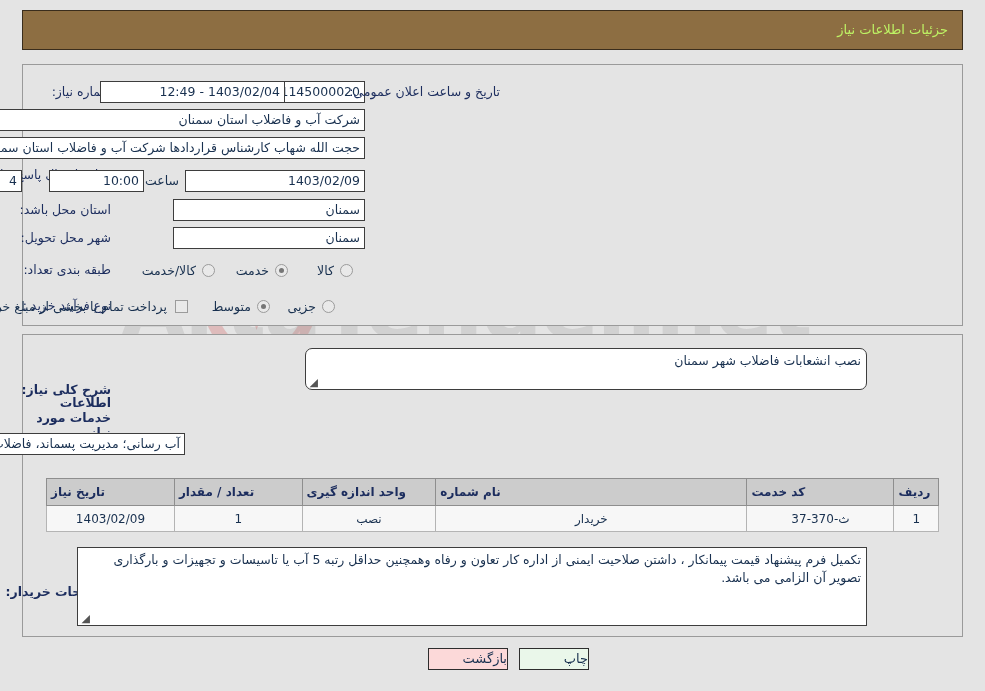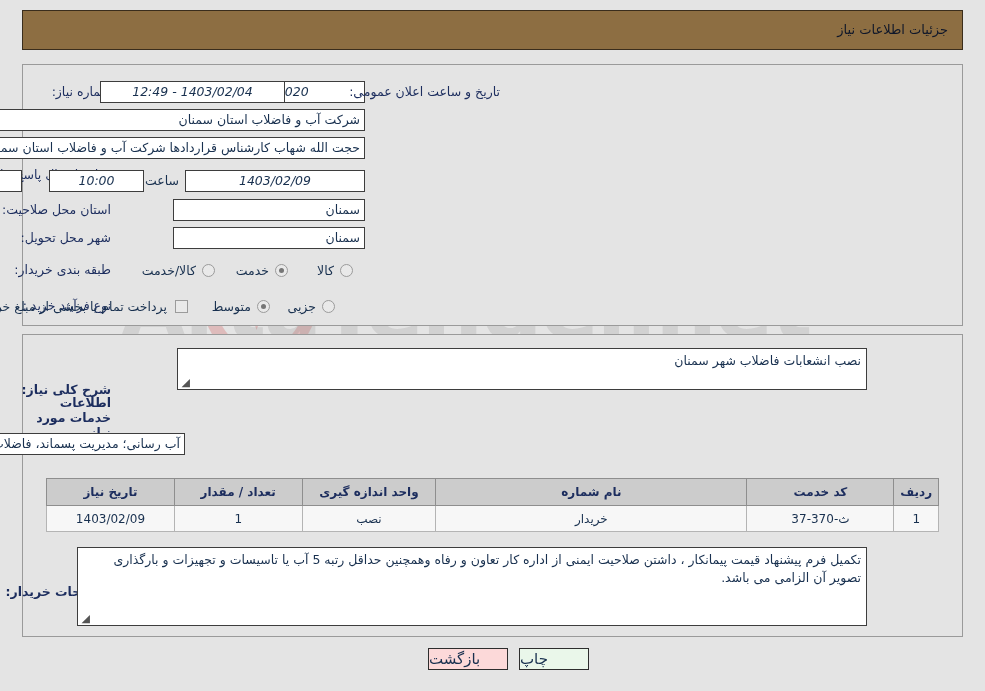--- a/index.html
+++ b/index.html
@@ -56,21 +56,21 @@
     height: 40px;
     background: #8d6e42;
     border: 1px solid #3a2d1c;
     box-sizing: border-box;
     z-index: 2;
   }
   .topbar-title {
     position: absolute;
     right: 14px;
     top: 11px;
-    color: #0f172a;
+    color: #bef264;
     font-size: 13px;
   }
 
   
   .panel {
     position: absolute;
     background: #e4e4e4;
     border: 1px solid #9a9a9a;
     box-sizing: border-box;
     z-index: 2;
@@ -95,21 +95,21 @@
     border: 1px solid #3d3d3d;
     box-sizing: border-box;
     font-size: 12.5px;
     color: #18304f;
     line-height: 20px;
     height: 22px;
     padding: 0 4px;
     white-space: nowrap;
     overflow: hidden;
   }
-  .box.center { text-align: center; font-style: italic; }
+  .box.center { text-align: right; }
   .box.right  { text-align: right; }
   .plain {
     position: absolute;
     color: #18304f;
     font-size: 12.5px;
     white-space: nowrap;
   }
 
   
   .radio {
@@ -179,43 +179,43 @@
     background: #fff;
   }
   .tbl th {
     background: #cccccc;
     border: 1px solid #8e8e8e;
     color: #1c2d5e;
     font-weight: bold;
     font-size: 12px;
     height: 26px;
     padding: 0 4px;
-    text-align: center;
+    text-align: left;
     white-space: nowrap;
   }
   .tbl td {
     background: #f7f7f7;
     border: 1px solid #b4b4b4;
     color: #18304f;
     font-size: 12px;
     height: 25px;
     padding: 0 4px;
     text-align: center;
     white-space: nowrap;
   }
 
   
   .btn {
     position: absolute;
     height: 22px;
     border: 1px solid #2d2d2d;
     box-sizing: border-box;
-    font-size: 15px;
-    color: #18304f;
-    text-align: left;
+    font-size: 13px;
+    color: #18304f;
+    text-align: right;
     line-height: 20px;
     cursor: pointer;
     z-index: 3;
   }
   #btn-print  { left: 519px; top: 648px; width: 70px; background: #eaf7ea; }
   #btn-back   { left: 428px; top: 648px; width: 80px; background: #fcd9d9; }
 </style>
 </head>
 <body>
 
@@ -245,27 +245,27 @@
 
 <span class="lbl" style="right:874px; top:140px; z-index:3;">ایجاد کننده درخواست:</span>
 <div class="box right" style="right:620px; top:137px; width:419px; z-index:3;">حجت الله شهاب کارشناس قراردادها شرکت آب و فاضلاب استان سمنان</div>
 
 <span class="lbl" style="right:874px; top:167px; line-height:16px; text-align:right; width:92px; z-index:3;">مهلت ارسال پاسخ: تا تاریخ:</span>
 <div class="box center" style="right:620px; top:170px; width:180px; z-index:3;">1403/02/09</div>
 <span class="plain" style="right:806px; top:173px; z-index:3;">ساعت</span>
 <div class="box center" style="right:841px; top:170px; width:95px; z-index:3;">10:00</div>
 <div class="box center" style="right:963px; top:170px; width:105px; z-index:3;">4</div>
 
-<span class="lbl" style="right:874px; top:202px; z-index:3;">استان محل صلاحیت:</span>
+<span class="lbl" style="right:874px; top:202px; z-index:3;">استان محل باشد:</span>
 <div class="box right" style="right:620px; top:199px; width:192px; z-index:3;">سمنان</div>
 
 <span class="lbl" style="right:874px; top:230px; z-index:3;">شهر محل تحویل:</span>
 <div class="box right" style="right:620px; top:227px; width:192px; z-index:3;">سمنان</div>
 
-<span class="lbl" style="right:874px; top:262px; z-index:3;">طبقه بندی خریدار:</span>
+<span class="lbl" style="right:874px; top:262px; z-index:3;">طبقه بندی تعداد:</span>
 
 <span class="radio" id="rad-c0" style="right:632px; top:264px; z-index:3;"></span>
 <span class="plain" style="right:651px; top:263px; z-index:3;">کالا</span>
 
 <span class="radio on" id="rad-c1" style="right:697px; top:264px; z-index:3;"></span>
 <span class="plain" style="right:716px; top:263px; z-index:3;">خدمت</span>
 
 <span class="radio" id="rad-c2" style="right:770px; top:264px; z-index:3;"></span>
 <span class="plain" style="right:789px; top:263px; z-index:3;">کالا/خدمت</span>
 
@@ -276,21 +276,21 @@
 
 <span class="radio on" id="rad-p1" style="right:715px; top:300px; z-index:3;"></span>
 <span class="plain" style="right:734px; top:299px; z-index:3;">متوسط</span>
 
 <span class="checkbox" id="chk-treasury" style="right:797px; top:300px; z-index:3;"></span>
 <span class="plain" style="right:818px; top:299px; z-index:3;">پرداخت تمام یا بخشی از مبلغ خرید،از محل "اسناد خزانه اسلامی" خواهد بود.</span>
 
 <div class="panel" id="panel-bottom"></div>
 
 <span class="lbl lbl-b" style="right:874px; top:358px; z-index:3;margin-top:24px;">شرح کلی نیاز:</span>
-<div class="ta" style="right:118px; top:348px; width:690px; height:42px; left:169px; z-index:3;">
+<div class="ta" style="right:118px; top:348px; width:562px; height:42px; left:169px; z-index:3;border-radius:7px;">
   <span>نصب انشعابات فاضلاب شهر سمنان</span>
   <span class="grip">◢</span>
 </div>
 
 <div class="section-head" style="right:874px; top:395px; z-index:3;">اطلاعات خدمات مورد نیاز</div>
 
 <span class="lbl lbl-b" style="right:874px; top:436px; z-index:3;">گروه خدمت:</span>
 <div class="box right" style="right:800px; top:433px; width:624px; left:177px; z-index:3;">آب رسانی؛ مدیریت پسماند، فاضلاب و فعالیت های تصفیه</div>
 
 <table class="tbl">

